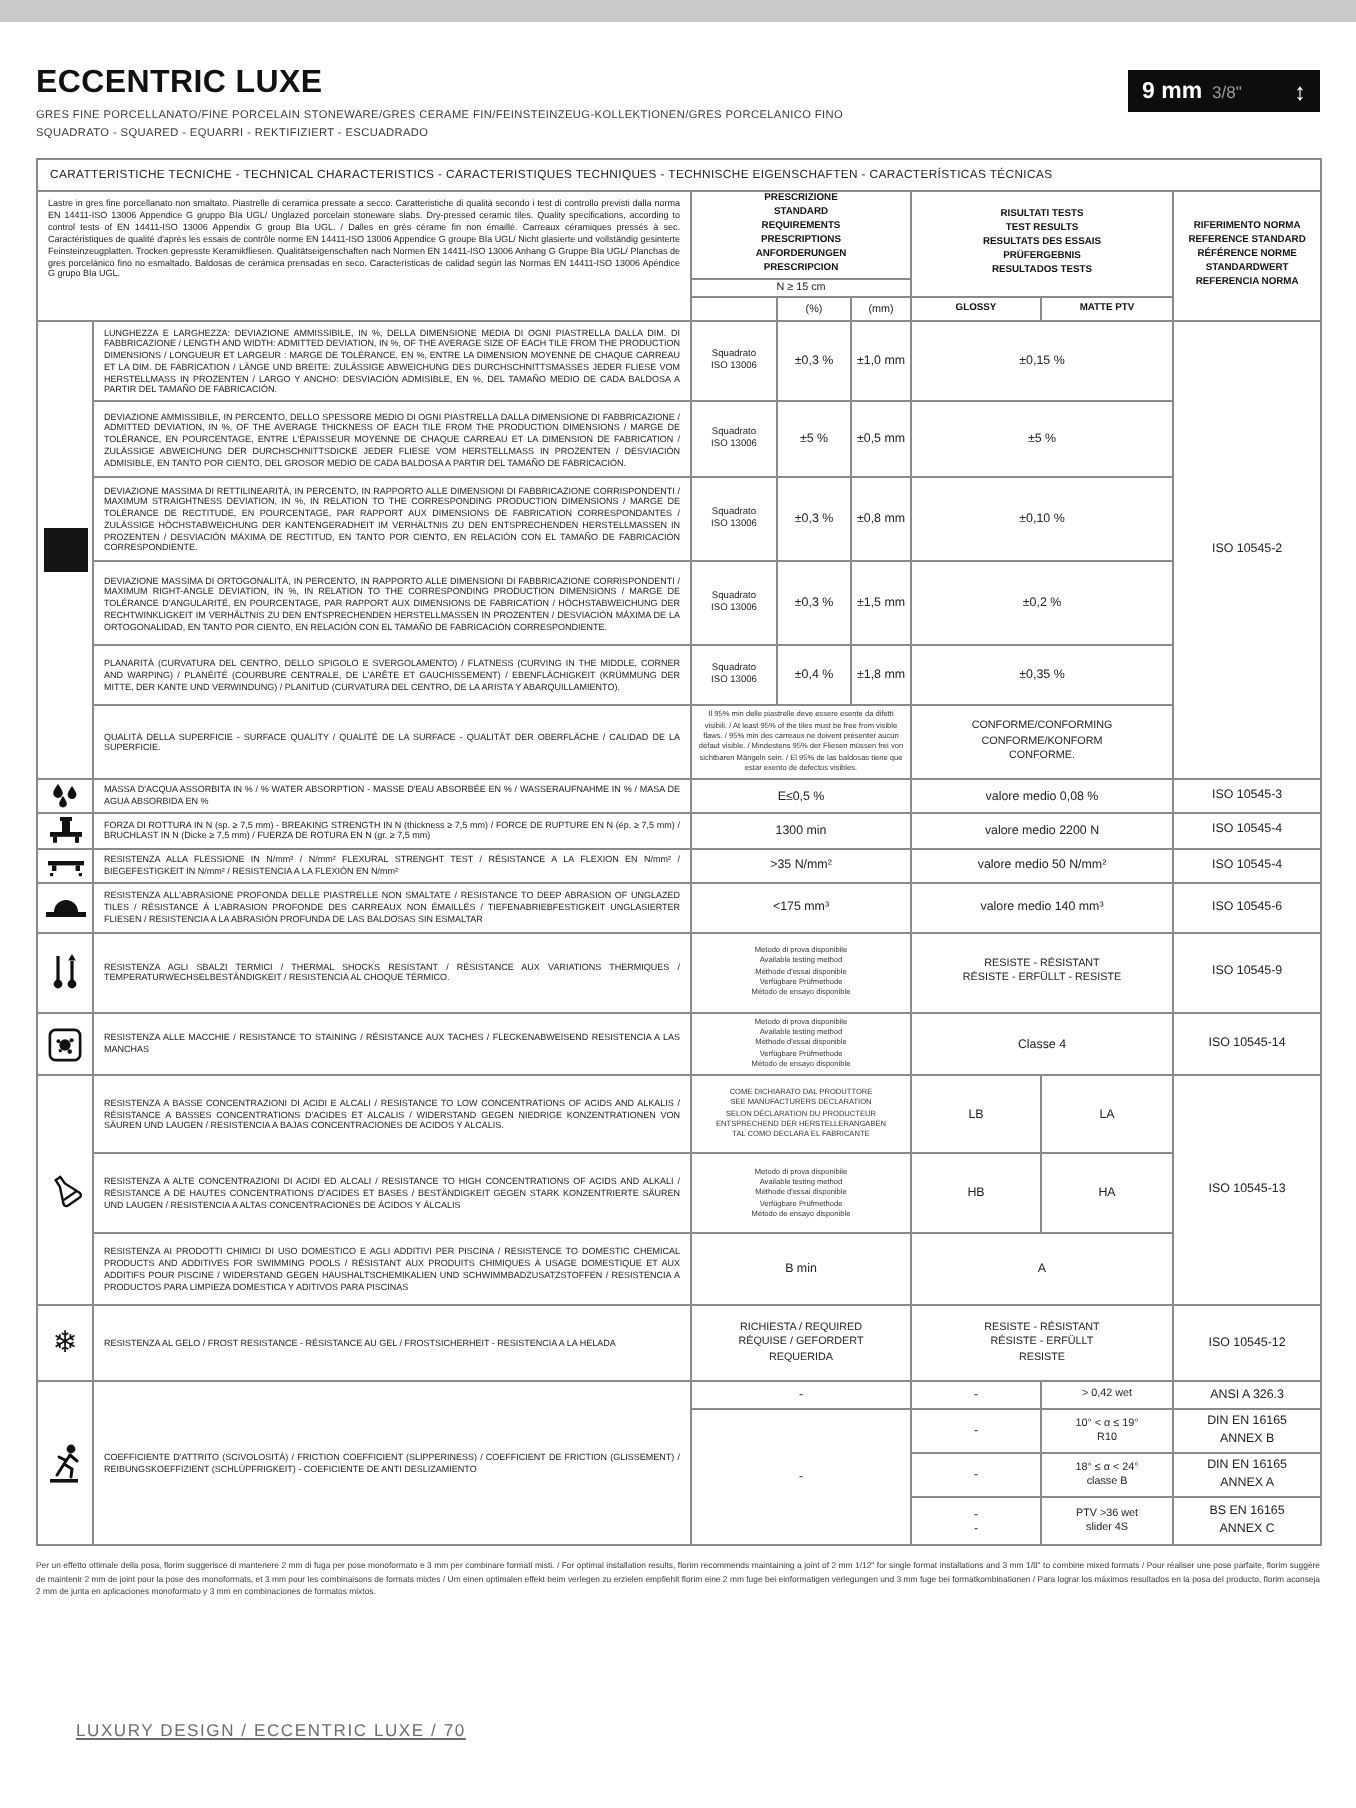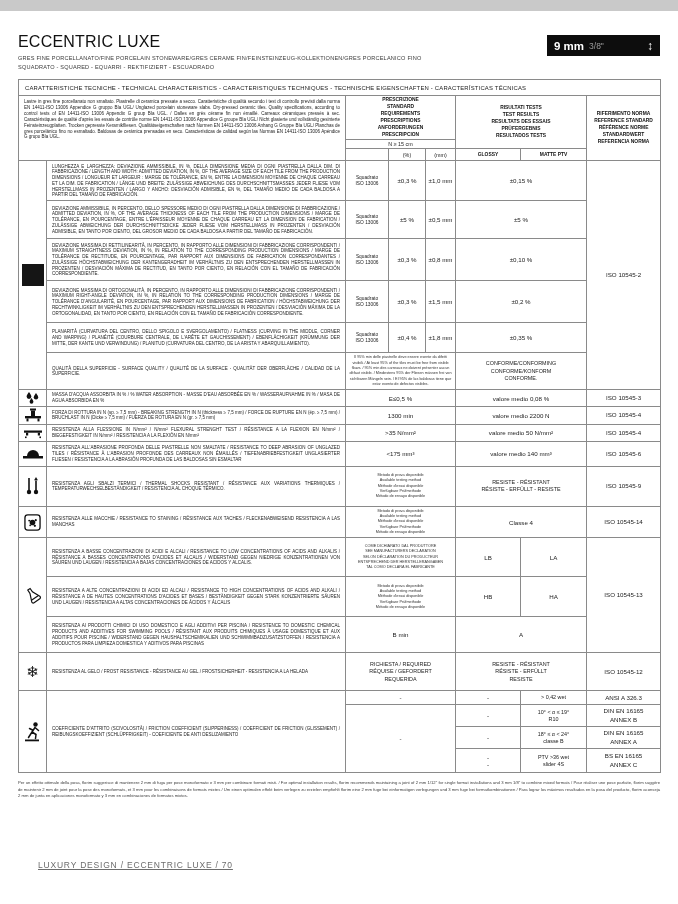--- a/index.html
+++ b/index.html
@@ -1,22 +1,22 @@
 <!DOCTYPE html>
 <html><head>
 <meta charset="utf-8">
 <style>
   html,body{margin:0;padding:0;}
   body{width:678px;height:904px;background:#fff;position:relative;overflow:hidden;
        font-family:"Liberation Sans",sans-serif;color:#1a1a1a;}
   .band{position:absolute;top:0;left:0;width:678px;height:11px;background:#c9c9c9;}
   .content{position:absolute;top:11px;left:18px;width:642px;}
-  .page-title{font-size:16px;font-weight:normal;letter-spacing:.2px;margin:22px 0 3px 0;color:#111;}
+  .page-title{font-size:16px;font-weight:bold;letter-spacing:.2px;margin:22px 0 3px 0;color:#111;}
   .sub{font-size:5.6px;color:#3a3a3a;line-height:1.55;letter-spacing:.2px;}
-  .badge{position:absolute;top:24px;right:0;width:113px;height:21px;background:#0d0d0d;color:#fff;
+  .badge{position:absolute;top:24px;right:0;width:96px;height:21px;background:#0d0d0d;color:#fff;
          display:flex;align-items:center;padding:0 7px;box-sizing:border-box;gap:5px;}
   .badge-mm{font-size:11.5px;font-weight:bold;}
   .badge-in{font-size:8.5px;color:#9b9b9b;}
   .badge-arrow{margin-left:auto;font-size:12px;font-weight:bold;line-height:1;}
   table.spec{border-collapse:collapse;table-layout:fixed;width:642px;margin-top:8px;
              border:1px solid #4c4c4c;}
   td{border:1px solid #8a8a8a;padding:1px 2px;vertical-align:middle;box-sizing:border-box;overflow:hidden;}
   .caption{font-size:5.9px;letter-spacing:.2px;padding:4px 6px;text-align:left;color:#222;}
   .intro{font-size:4.5px;line-height:1.3;text-align:justify;padding:3px 5px;vertical-align:top;color:#222;}
   .colhead{font-size:4.9px;font-weight:bold;text-align:center;line-height:1.4;color:#111;}

